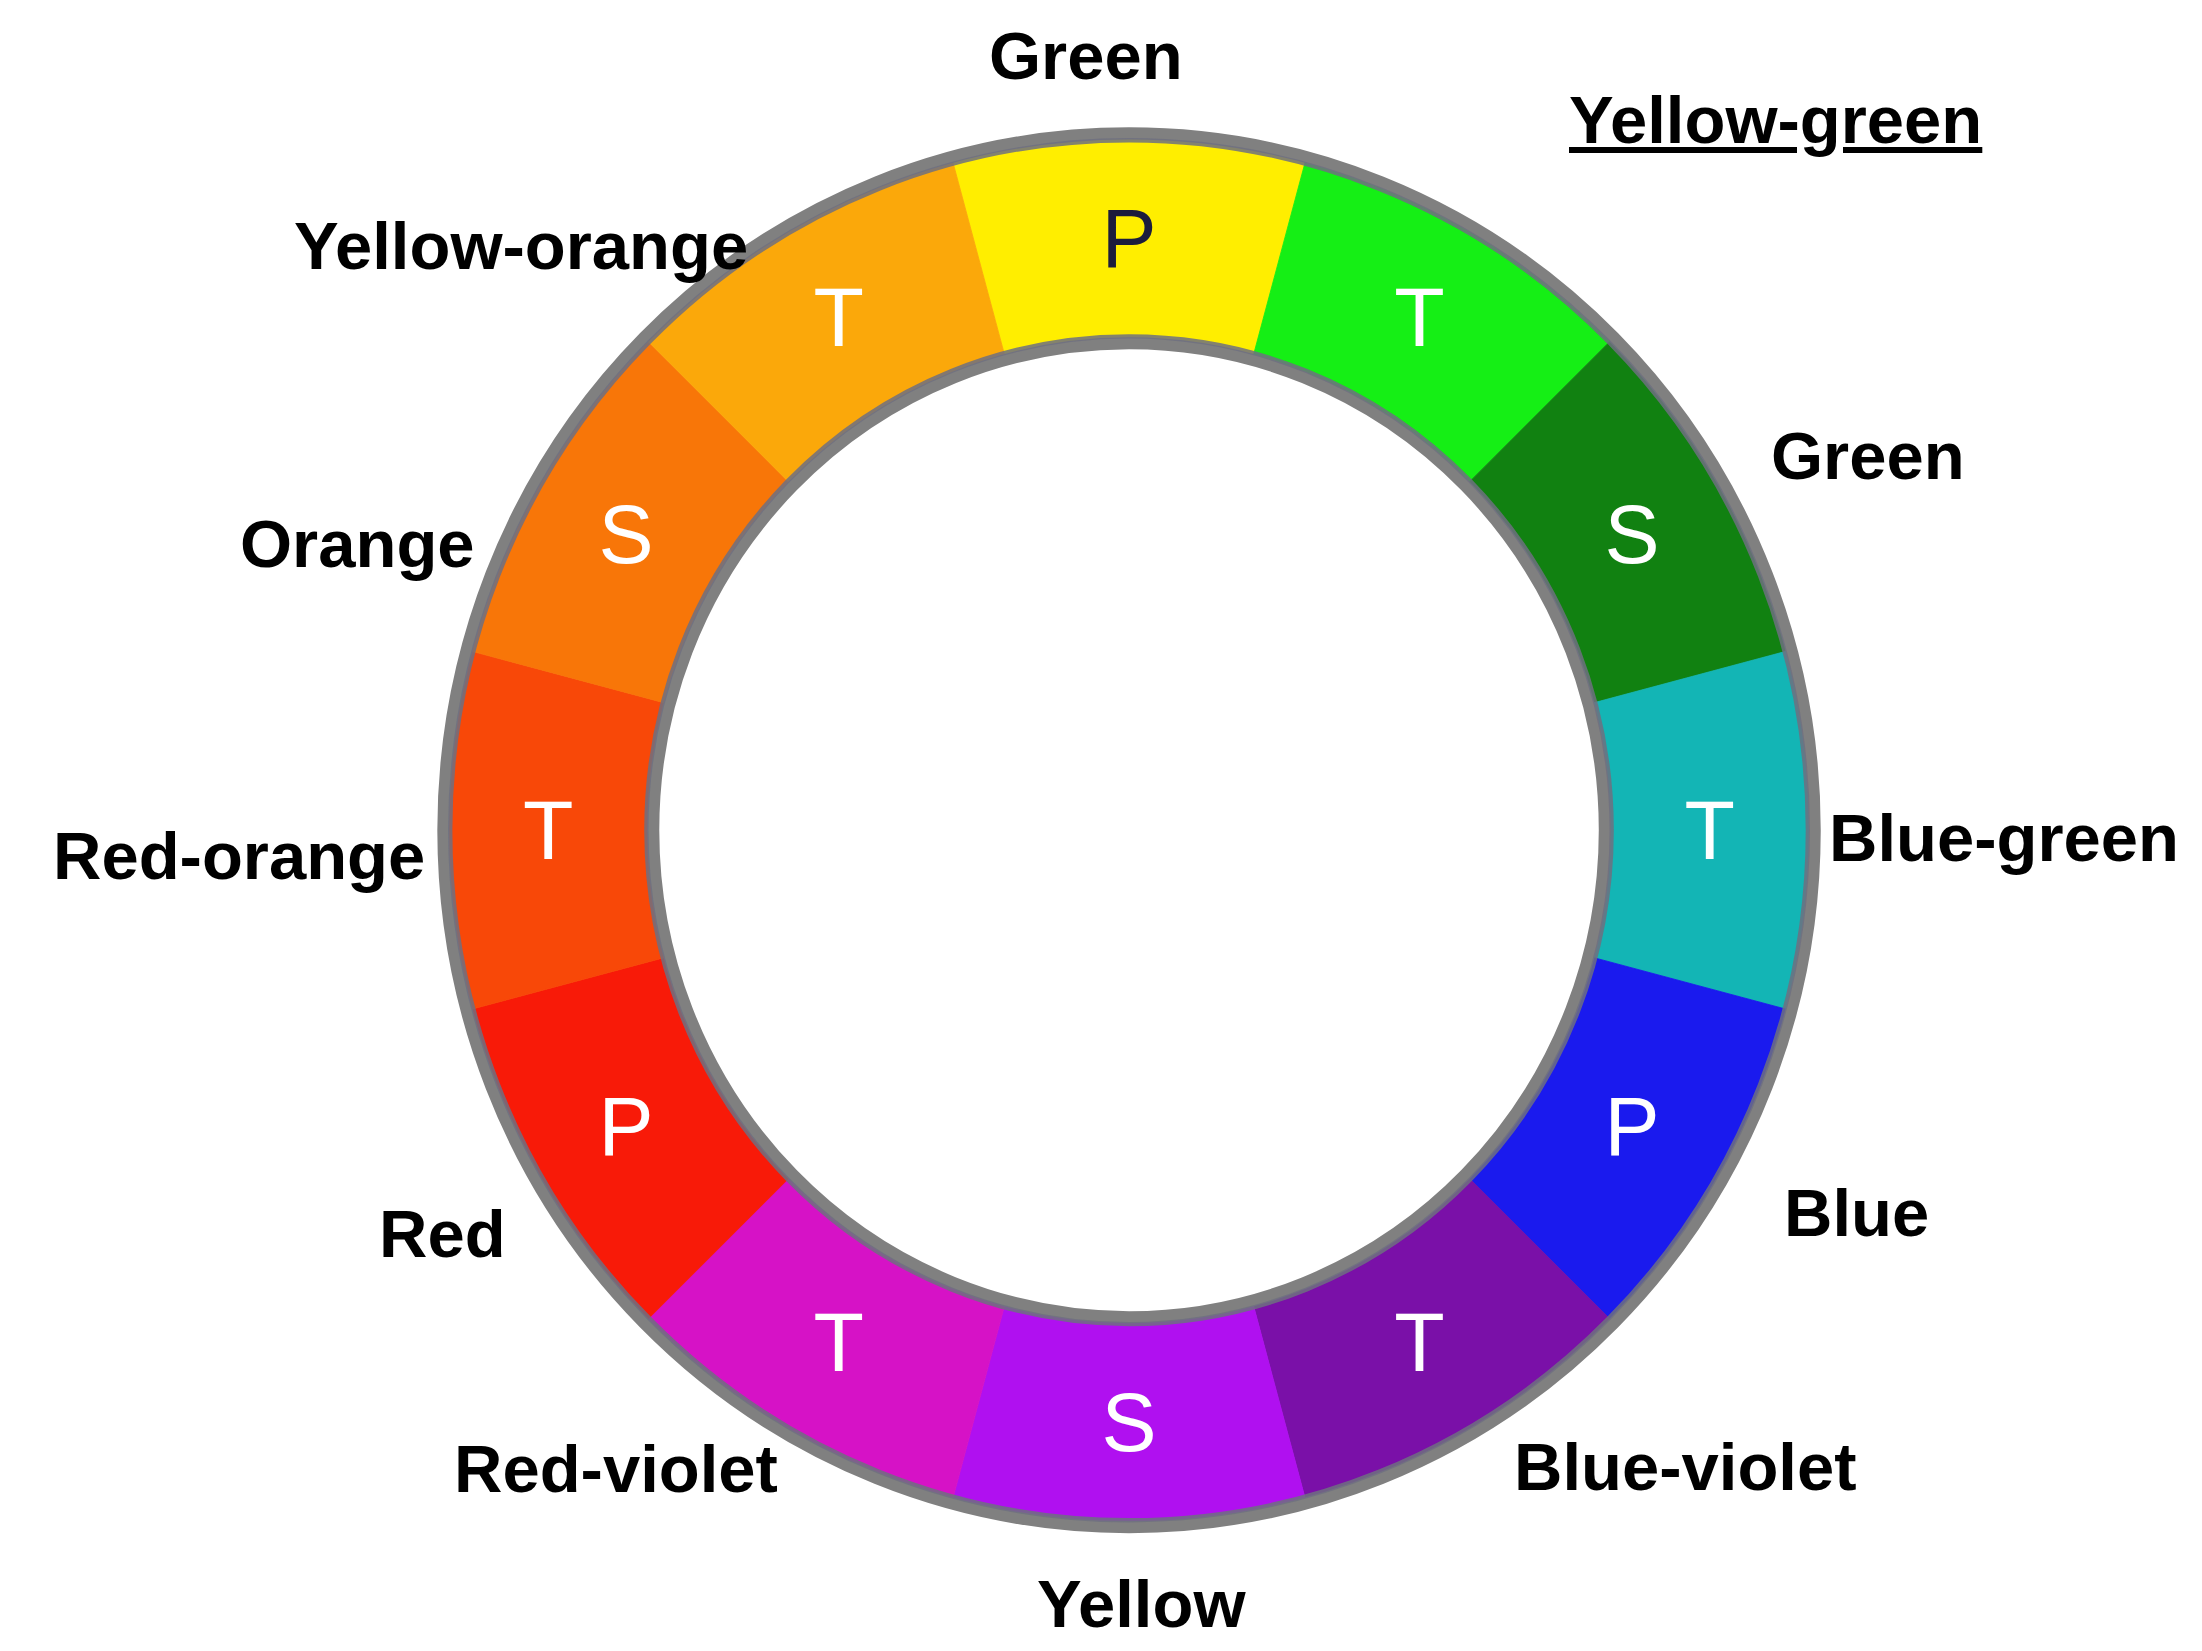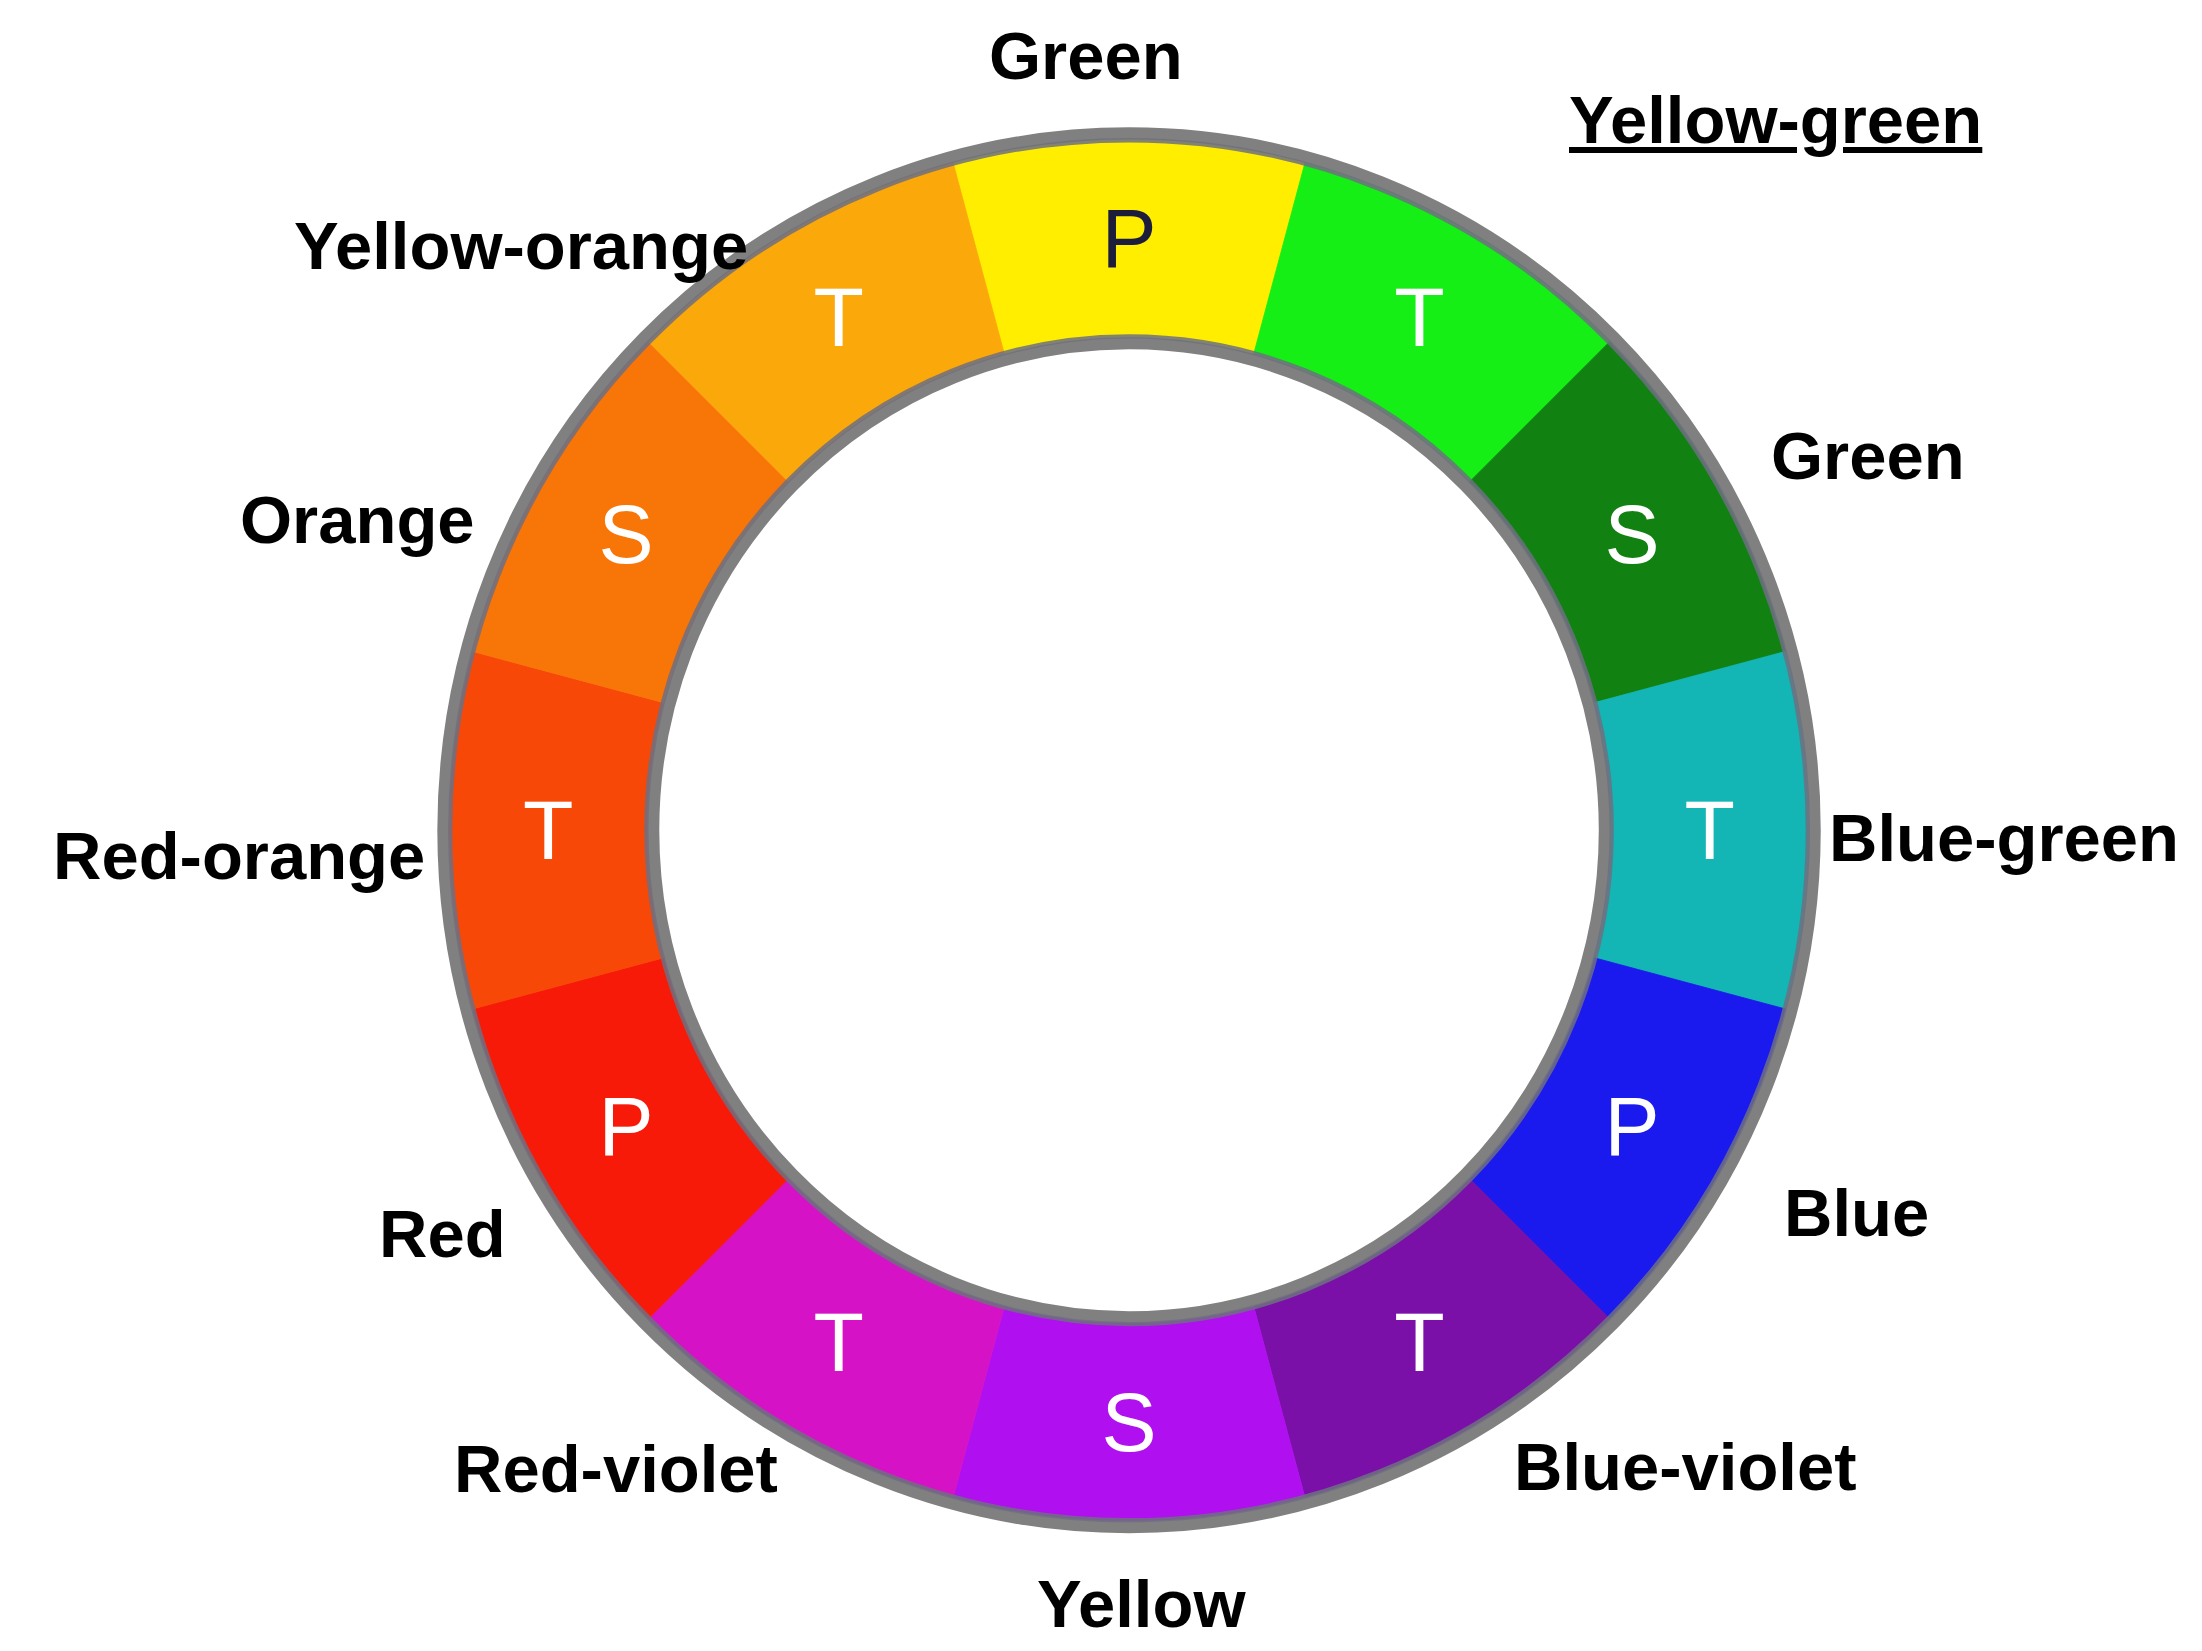--- a/index.html
+++ b/index.html
@@ -90,18 +90,18 @@
       <div class="wheel-label" style="left: 989px; top: 21.5px;">Green</div>
       <div class="wheel-label" style="left: 1569px; top: 86px; text-decoration: underline;">Yellow-green</div>
       <div class="wheel-label" style="left: 1771px; top: 422px; text-align: right;">Green</div>
       <div class="wheel-label" style="left: 1829px; top: 804px;">Blue-green</div>
       <div class="wheel-label" style="left: 1784px; top: 1179px;">Blue</div>
       <div class="wheel-label" style="left: 1514px; top: 1433px;">Blue-violet</div>
       <div class="wheel-label" style="left: 1037px; top: 1570px;">Yellow</div>
       <div class="wheel-label" style="left: 454px; top: 1435px;">Red-violet</div>
       <div class="wheel-label" style="left: 379px; top: 1200px; text-align: center;">Red</div>
       <div class="wheel-label" style="left: 53px; top: 822px;">Red-orange</div>
-      <div class="wheel-label" style="left: 240px; top: 486px;">Orange</div>
+      <div class="wheel-label" style="left: 240px; top: 510px;">Orange</div>
       <div class="wheel-label" style="left: 294px; top: 182px; margin-top: 30px;">Yellow-orange</div>
     </div>
 
 </div>
 
 
 </body></html>

